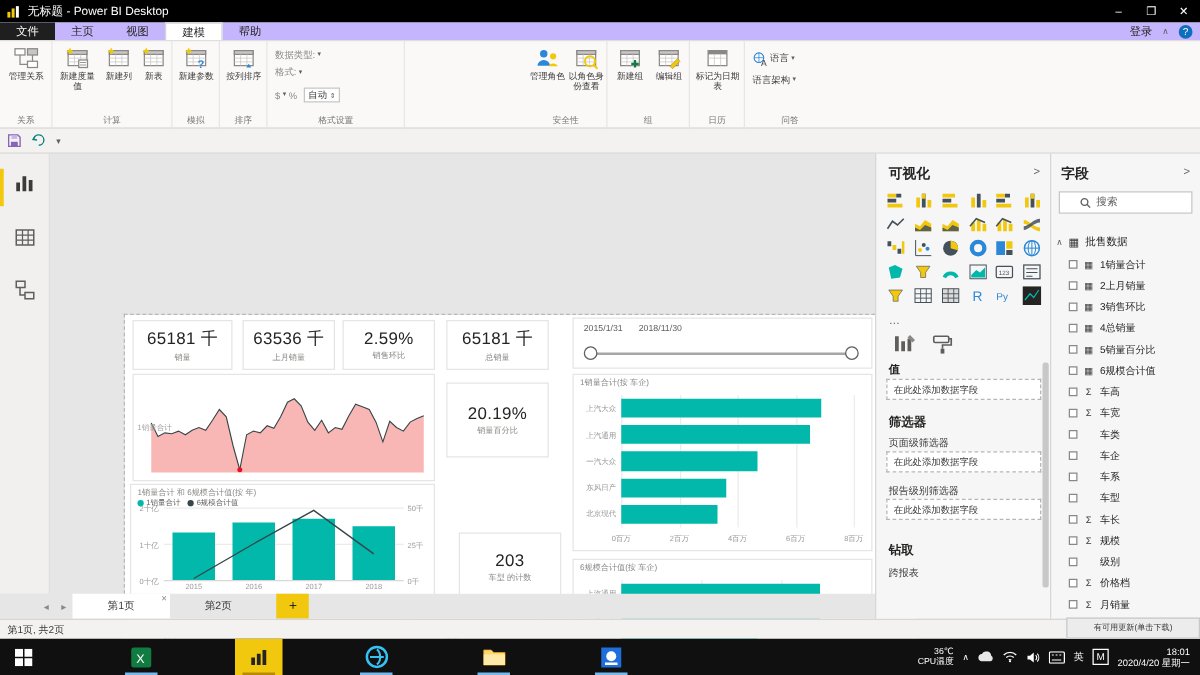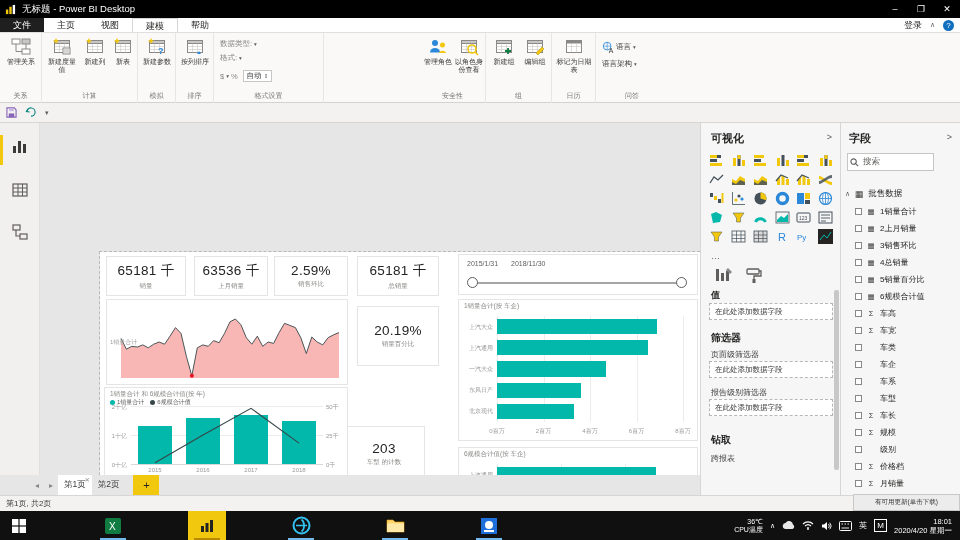--- a/index.html
+++ b/index.html
@@ -4,21 +4,21 @@
 <style>
 *{box-sizing:border-box;margin:0;padding:0}
 html,body{width:960px;height:540px;overflow:hidden}
 body{font-family:"Liberation Sans","DejaVu Sans",sans-serif;position:relative;background:#e6e6e6;font-size:9px;color:#252423}
 
 #titlebar{position:absolute;left:0;top:0;width:960px;height:18px;background:#000;color:#fff;display:flex;align-items:center;font-size:9.5px}
 #titlebar .logo{width:11px;height:11px;margin:0 6px 0 5px}
 #titlebar .wctl{margin-left:auto;display:flex}
 .winbtn{width:26px;height:18px;color:#fff;font-size:9px;display:flex;align-items:center;justify-content:center}
 
-#menubar{position:absolute;left:0;top:18px;width:960px;height:15px;background:#ffffff;display:flex;align-items:stretch;font-size:9px;border-bottom:1px solid #e1dfdd}
+#menubar{position:absolute;left:0;top:18px;width:960px;height:15px;background:#c4b5fd;display:flex;align-items:stretch;font-size:9px;border-bottom:1px solid #e1dfdd}
 .mtab{padding:0 13px;line-height:15px;color:#252423}
 .mtab.dark{background:#1f1f1f;color:#fff}
 .mtab.sel{background:#fff;border:1px solid #d8d6d4;border-bottom:none}
 #menu-right{margin-left:auto;display:flex;align-items:center;gap:8px;padding-right:6px}
 #help-circle{width:11px;height:11px;border-radius:50%;background:#106ebe;color:#fff;font-size:8px;display:flex;align-items:center;justify-content:center}
 
 #ribbon{position:absolute;left:0;top:33px;width:960px;height:70px;background:#faf9f8;border-bottom:1px solid #d4d2d0}
 .rg{position:absolute;top:0;height:70px;border-right:1px solid #e8e6e4}
 .rg-label{position:absolute;bottom:2px;left:0;width:100%;text-align:center;font-size:7px;color:#7a7876}
 .bigbtn{position:absolute;top:4px;text-align:center;font-size:7px;line-height:8px;color:#3b3a39;cursor:default}
@@ -46,30 +46,30 @@
 .pchev{position:absolute;right:8px;top:9px;font-size:9px;color:#605e5c}
 #viz-icons{position:absolute;left:8px;top:30px;width:126px;display:grid;grid-template-columns:repeat(6,1fr);gap:4px 5px}
 .vicon{width:15px;height:15px}
 .sechead{font-size:10px;font-weight:bold;color:#252423;position:absolute;left:10px}
 .subhead{font-size:8px;color:#3b3a39;position:absolute;left:10px}
 .well{position:absolute;left:8px;width:124px;height:17px;background:#fff;border:1px dashed #b8b6b4;font-size:7.5px;color:#3b3a39;display:flex;align-items:center;padding-left:5px}
 .ptab{position:absolute;width:18px;height:16px}
 .ptab.on:after{content:"";position:absolute;left:-2px;right:-2px;bottom:-4px;height:2px;background:#f2c80f}
 #viz-scroll{position:absolute;left:133px;top:167px;width:5px;height:180px;background:#c8c8c8;border-radius:2px}
 
-#searchbox{position:absolute;left:6px;top:30px;width:87px;height:18px;background:#fff;border:1px solid #c8c6c4;display:flex;align-items:center;gap:4px;padding-left:2px;font-size:8.5px;color:#605e5c}
+#searchbox{position:absolute;left:6px;top:30px;width:107px;height:18px;background:#fff;border:1px solid #c8c6c4;display:flex;align-items:center;gap:4px;padding-left:16px;font-size:8.5px;color:#605e5c}
 #fields-tree{position:absolute;left:4px;top:62px;width:112px;height:306px;overflow:hidden}
 .trow{display:flex;align-items:center;gap:4px;height:18px;font-size:8.5px;color:#252423}
 .frow{display:flex;align-items:center;gap:4px;height:17px;font-size:8px;color:#252423;padding-left:10px}
 .cbx{width:7px;height:7px;border:1px solid #8a8886;background:#fff;flex:none}
 .ficon{width:10px;text-align:center;color:#3b3a39;font-size:7.5px;flex:none}
 
 #pagesbar{position:absolute;left:0;top:475px;width:700px;height:20px;background:#e6e6e6;display:flex;align-items:stretch;font-size:8.5px}
 .pgarrow{width:14px;display:flex;align-items:center;justify-content:center;color:#8a8886;font-size:8px}
-.pgtab{padding:0 6px;display:flex;align-items:center;color:#3b3a39;position:relative}
+.pgtab{padding:0 28px;display:flex;align-items:center;color:#3b3a39;position:relative}
 .pgtab.on{background:#fff}
 .pgtab .x{position:absolute;right:2px;top:1px;font-size:6px;color:#8a8886}
 #pgplus{width:26px;background:#f2c80f;color:#252423;display:flex;align-items:center;justify-content:center;font-size:11px;margin-left:8px}
 #statusbar{position:absolute;left:0;top:495px;width:960px;height:16px;background:#f3f2f1;border-top:1px solid #d8d6d4;font-size:8px;color:#3b3a39;line-height:15px;padding-left:6px}
 
 #taskbar{position:absolute;left:0;top:511px;width:960px;height:29px;background:#101010;display:flex;align-items:center;color:#fff}
 .tbicon{width:38px;height:29px;display:flex;align-items:center;justify-content:center;position:relative}
 .tbicon .ul{position:absolute;bottom:0;left:6px;right:6px;height:2px;background:#76b9ed}
 .tbicon.pbi{background:#f2c80f}
 #tray{margin-left:auto;display:flex;align-items:center;gap:7px;padding-right:4px;font-size:8px}
@@ -289,21 +289,21 @@
     <div class="lbl">销售环比</div>
   </div>
   <div class="visual card" style="left:257px;top:4px;width:82px;height:40px">
     <div class="val">65181 千</div>
     <div class="lbl">总销量</div>
   </div>
   <div class="visual card" style="left:257px;top:54px;width:82px;height:60px">
     <div class="val">20.19%</div>
     <div class="lbl">销量百分比</div>
   </div>
-  <div class="visual card" style="left:243px;top:174px;width:82px;height:56px">
+  <div class="visual card" style="left:267px;top:174px;width:82px;height:56px">
     <div class="val">203</div>
     <div class="lbl">车型 的计数</div>
   </div>
 
   <div class="visual" id="area-chart" style="left:6px;top:47px;width:242px;height:86px">
         <svg width="240" height="84" viewBox="0 0 240 84" style="position:absolute;left:0;top:0">
           <path d="M14,78 L14.0,38.4 L19.4,49.2 L24.9,46.3 L30.4,47.0 L35.8,44.9 L41.3,47.8 L46.7,44.2 L52.1,42.0 L57.6,44.2 L63.0,36.2 L68.5,27.6 L74.0,33.4 L79.4,56.4 L84.8,75.8 L90.3,47.8 L95.8,44.9 L101.2,46.3 L106.7,40.6 L112.1,42.7 L117.5,33.4 L123.0,21.8 L128.4,19.0 L133.9,24.7 L139.3,37.7 L144.8,44.2 L150.3,36.2 L155.7,46.3 L161.2,42.0 L166.6,43.4 L172.1,32.6 L177.5,23.3 L182.9,25.4 L188.4,27.6 L193.8,37.7 L199.3,53.5 L204.8,37.0 L210.2,42.0 L215.7,44.9 L221.1,37.7 L226.6,34.8 L232.0,32.6 L232,78 Z" fill="#f8b7b4"></path>
           <polyline points="14.0,38.4 19.4,49.2 24.9,46.3 30.4,47.0 35.8,44.9 41.3,47.8 46.7,44.2 52.1,42.0 57.6,44.2 63.0,36.2 68.5,27.6 74.0,33.4 79.4,56.4 84.8,75.8 90.3,47.8 95.8,44.9 101.2,46.3 106.7,40.6 112.1,42.7 117.5,33.4 123.0,21.8 128.4,19.0 133.9,24.7 139.3,37.7 144.8,44.2 150.3,36.2 155.7,46.3 161.2,42.0 166.6,43.4 172.1,32.6 177.5,23.3 182.9,25.4 188.4,27.6 193.8,37.7 199.3,53.5 204.8,37.0 210.2,42.0 215.7,44.9 221.1,37.7 226.6,34.8 232.0,32.6 " fill="none" stroke="#374649" stroke-width="0.9"></polyline>
           <circle cx="84.85" cy="75.84" r="2" fill="#e81123"></circle>
         </svg>

